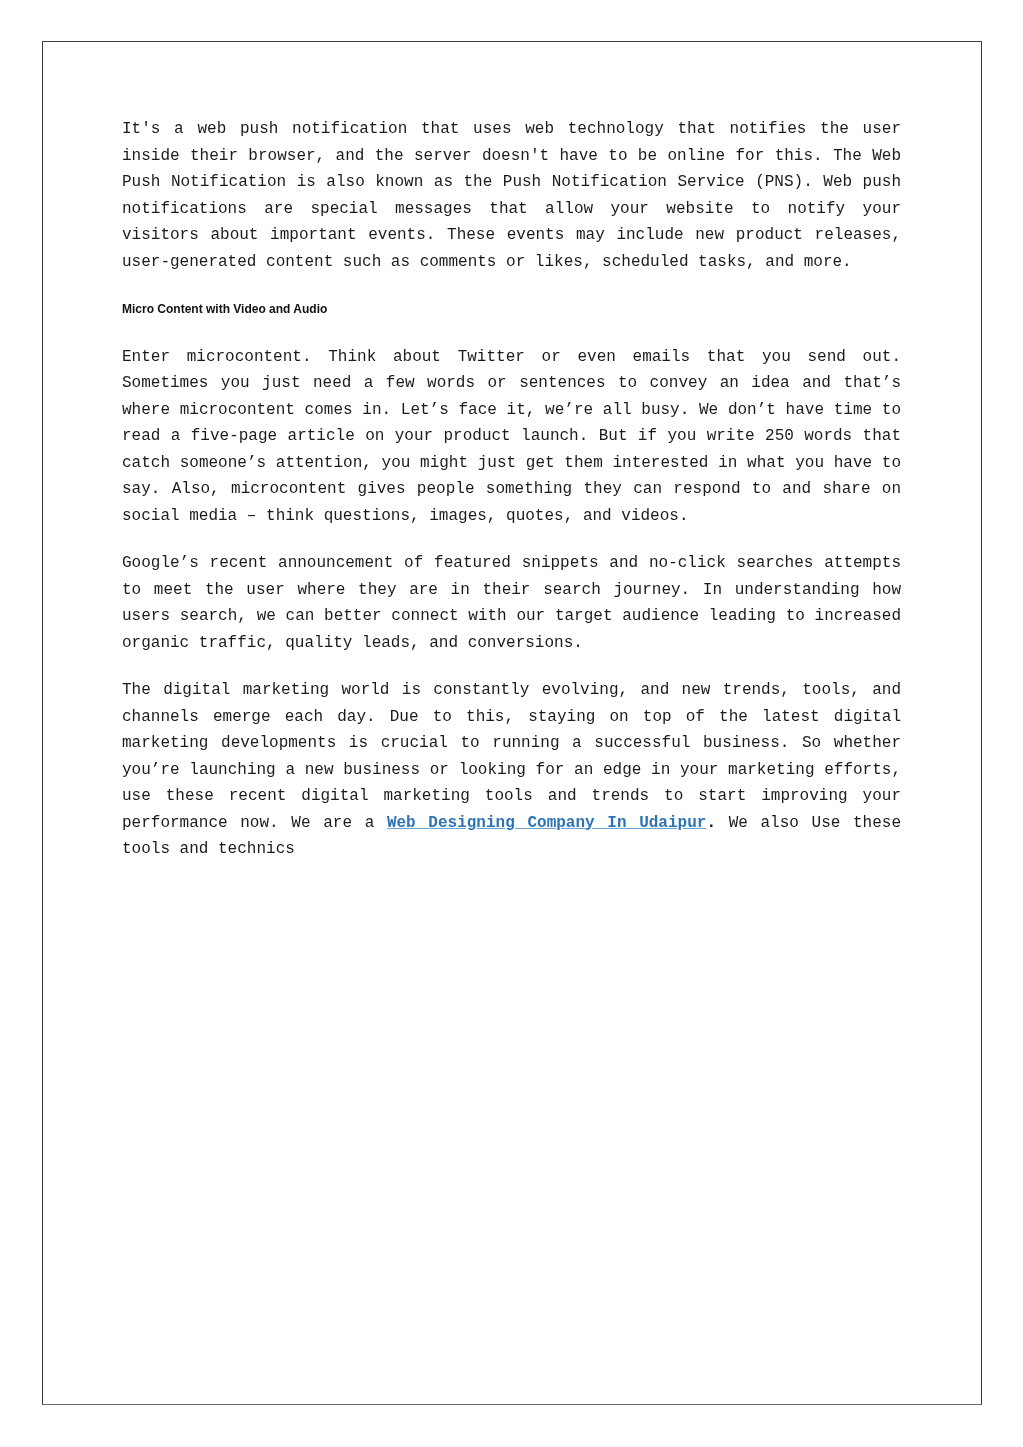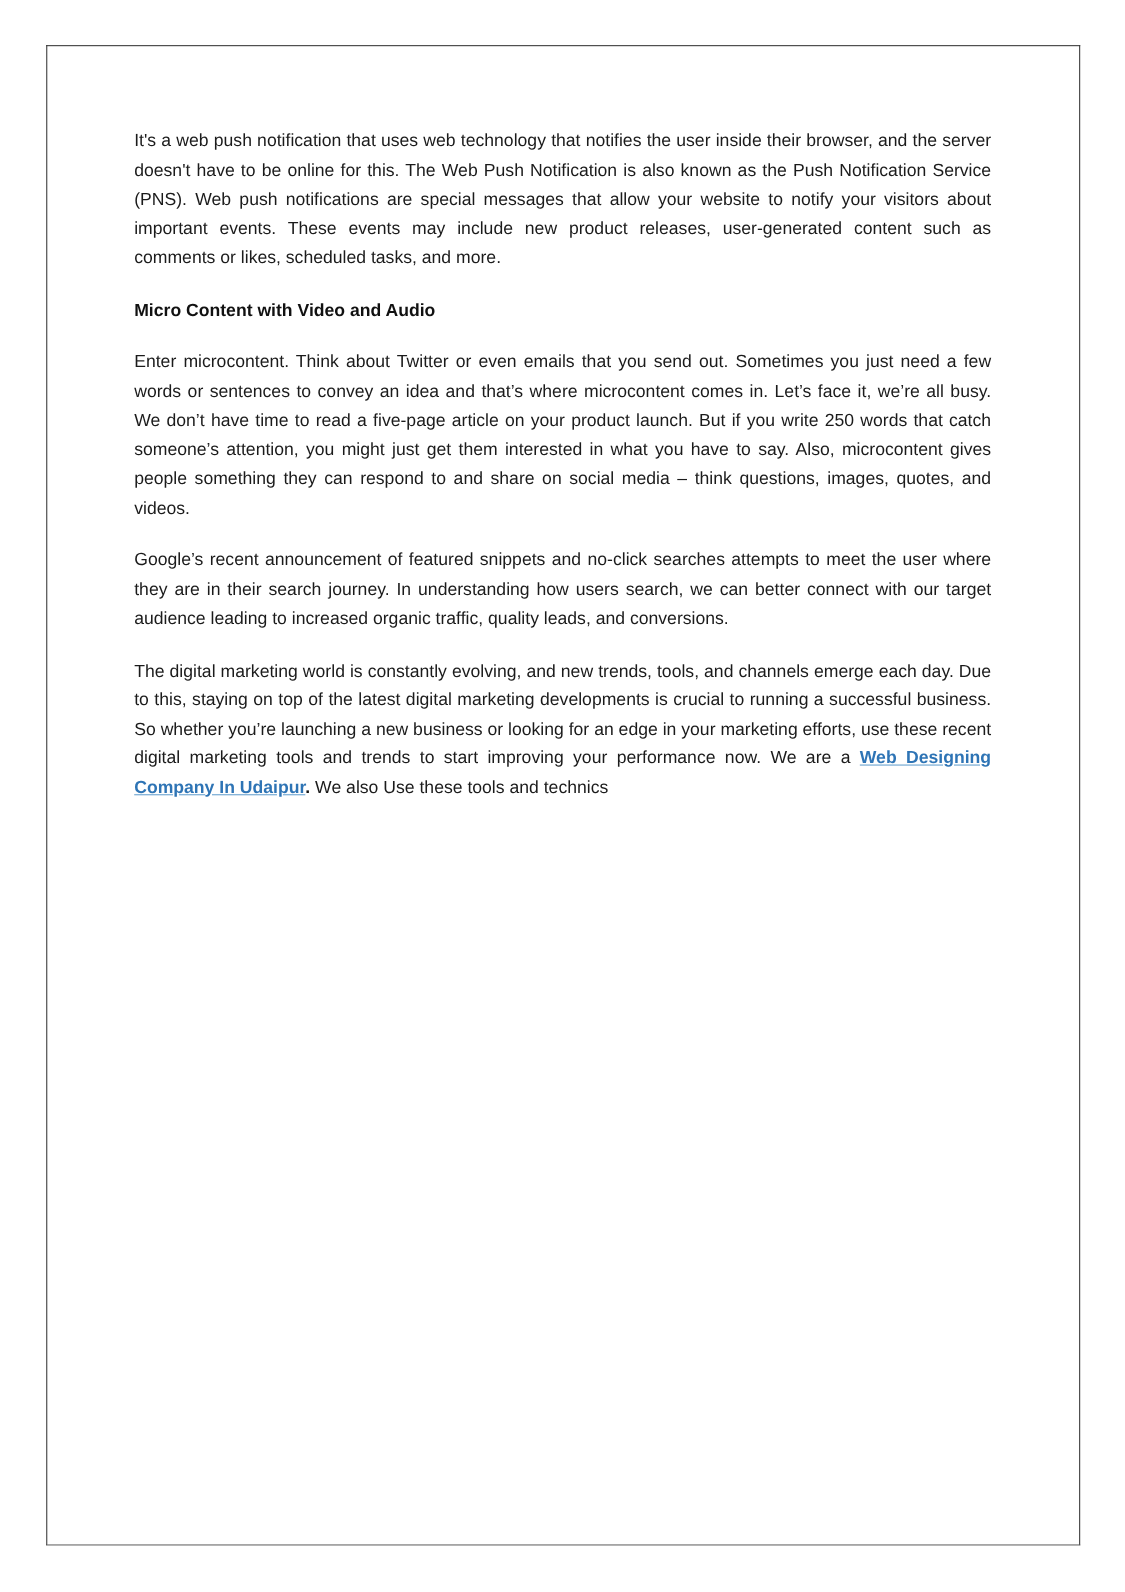--- a/index.html
+++ b/index.html
@@ -29,23 +29,24 @@
     left: 122px;
     top: 116px;
     width: 779px;
     color: #1b1b1b;
     font-size: 16px;
     line-height: 26.5px;
     text-align: justify;
   }
   .content p {
     margin: 0 0 21px 0;
+    font-family: Liberation Mono, monospace;
   }
   .content h3 {
-    font-size: 16px;
+    font-size: 12px;
     font-weight: bold;
     color: #111111;
     margin: 0 0 21px 0;
     text-align: left;
     line-height: 26.5px;
   }
   .doc-link {
     color: #2E74B5;
     font-weight: bold;
     text-decoration: underline;

